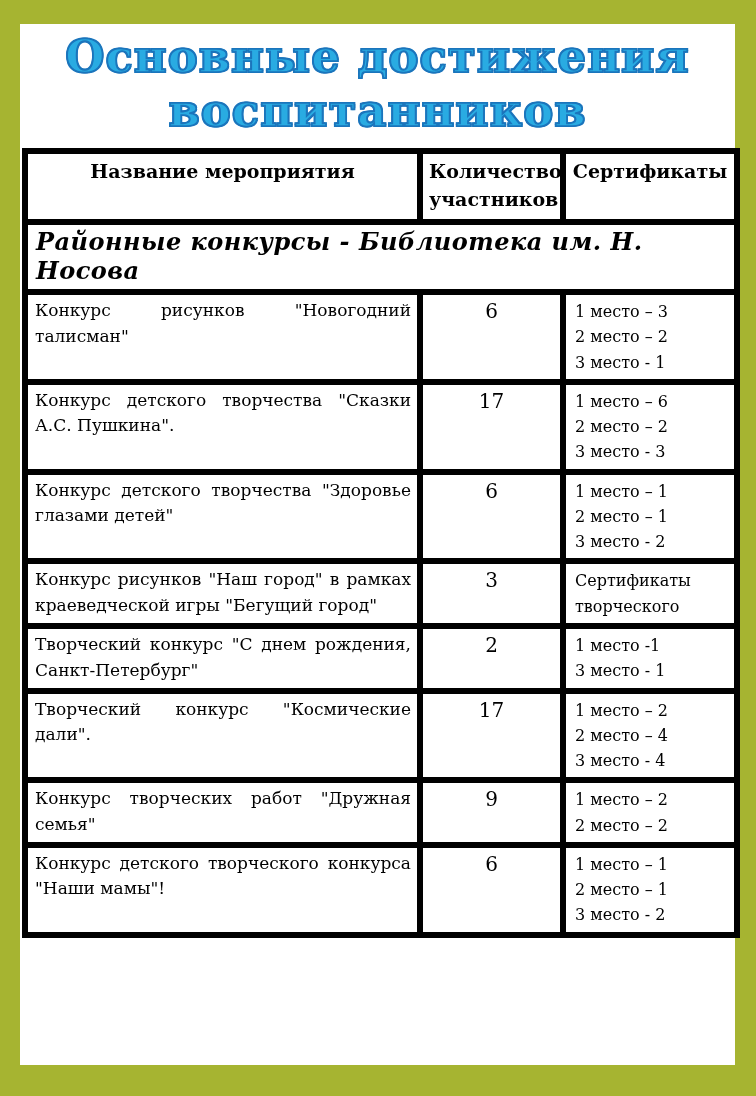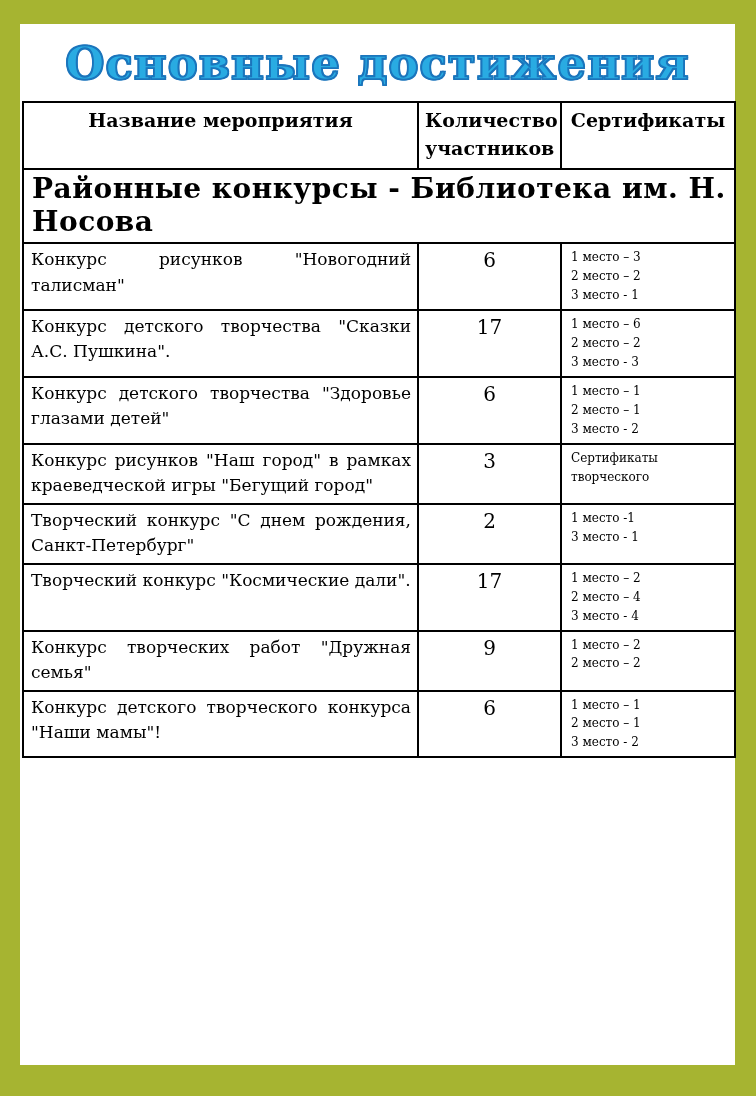--- a/index.html
+++ b/index.html
@@ -15,81 +15,83 @@
     left:20px;top:24px;right:21px;bottom:31px;
     background:#ffffff;
     box-sizing:border-box;
     padding:6px 2px 0 2px;
   }
   .title{
     text-align:center;
     font-weight:bold;
     font-size:45px;
     line-height:1.2;
-    margin:7px 0 10px 0;
+    margin:0 0 10px 0;
     color:#29abe2;
     -webkit-text-stroke:1.6px #1b75bc;
     text-shadow:
       -1px -1px 0 #1b75bc, 1px -1px 0 #1b75bc,
       -1px  1px 0 #1b75bc, 1px  1px 0 #1b75bc;
     letter-spacing:1px;
   }
   table.results{
     border-collapse:collapse;
     table-layout:fixed;
     width:712px;
     margin:0 auto;
   }
   table.results td, table.results th{
-    border:2px solid #000000;
+    border:6px solid #000000;
     vertical-align:top;
     box-sizing:border-box;
   }
   col.c1{width:395px;}
   col.c2{width:143px;}
   col.c3{width:174px;}
   th.hdr{
     font-size:19px;
     font-weight:bold;
     text-align:center;
     padding:4px 6px 6px 6px;
     line-height:1.45;
   }
   td.section{
-    font-size:28px;
+    font-size:24px;
     font-weight:bold;
+    font-style:italic;
     padding:2px 4px 4px 8px;
     letter-spacing:0.5px;
   }
   td.c-name{
     font-size:17px;
     text-align:justify;
     padding:3px 6px 4px 7px;
     line-height:1.5;
   }
   td.c-count{
     font-size:20px;
     text-align:center;
     padding:4px 4px;
   }
   td.c-results{
-    font-size:12px;
+    font-size:16px;
     padding:4px 4px 4px 9px;
     line-height:1.58;
     white-space:pre-line;
   }
   tr.data-row{height:50px;}
 </style>
 </head>
 <body>
 
 <div class="page">
 
   <div class="title">
     <div>Основные достижения</div>
+    <div>воспитанников</div>
   </div>
 
   <table class="results">
     <colgroup>
       <col class="c1">
         <col class="c2">
         <col class="c3">
     </colgroup>
     <thead>
       <tr>

